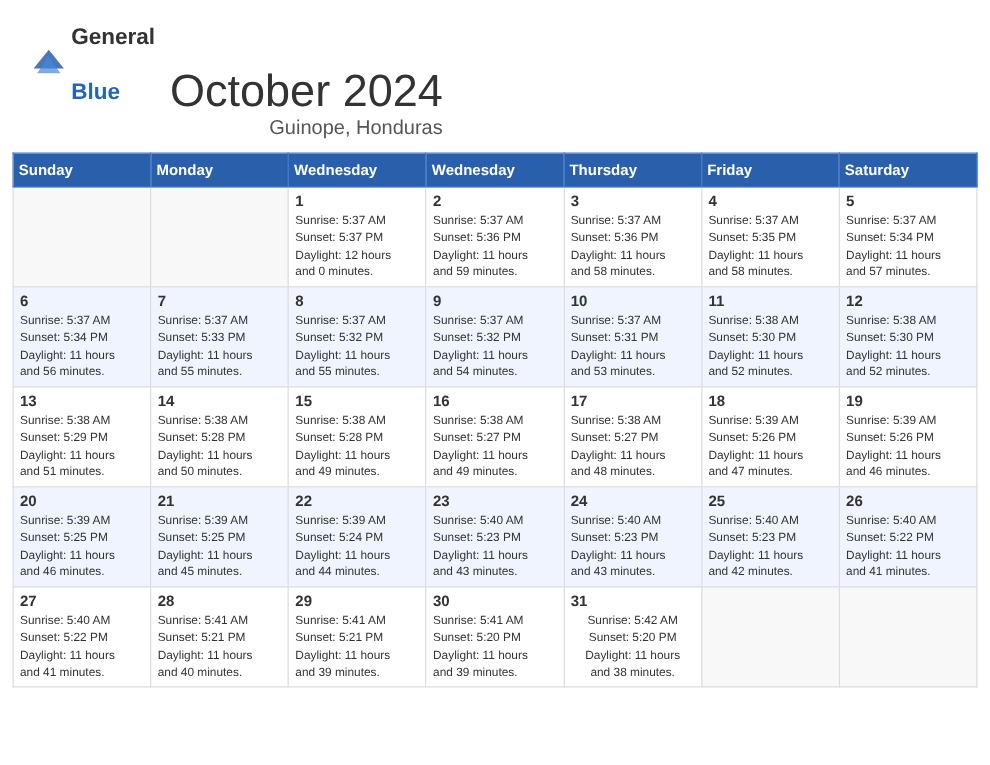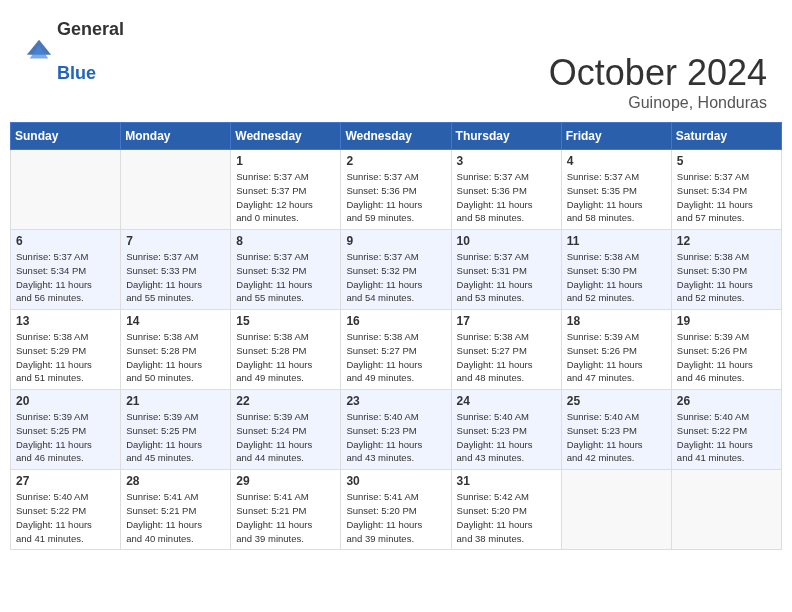--- a/index.html
+++ b/index.html
@@ -5,21 +5,21 @@
     * { box-sizing: border-box; margin: 0; padding: 0; }
     body {
       font-family: Arial, sans-serif;
       background: #fff;
       width: 792px;
       min-height: 612px;
       padding: 10px;
     }
     .header {
       display: flex;
-      justify-content: space-between;
+      justify-content: flex-start;
       align-items: flex-start;
       padding: 10px 15px 5px 15px;
       gap: 12px;
     }
     .logo {
       display: flex;
       align-items: center;
       gap: 4px;
     }
     .logo-text {
@@ -346,21 +346,21 @@
         </td>
         <td>
           <span class="day-number">30</span>
           <div class="day-info" style="white-space: pre-line;">Sunrise: 5:41 AM
 Sunset: 5:20 PM
 Daylight: 11 hours
 and 39 minutes.</div>
         </td>
         <td>
           <span class="day-number">31</span>
-          <div class="day-info" style="white-space: pre-line;">Sunrise: 5:42 AM
+          <div class="day-info" style="white-space: pre-line; text-align: center;">Sunrise: 5:42 AM
 Sunset: 5:20 PM
 Daylight: 11 hours
 and 38 minutes.</div>
         </td>
         <td class="empty"></td>
         <td class="empty"></td>
       </tr>
     </tbody>
 </table>
 

